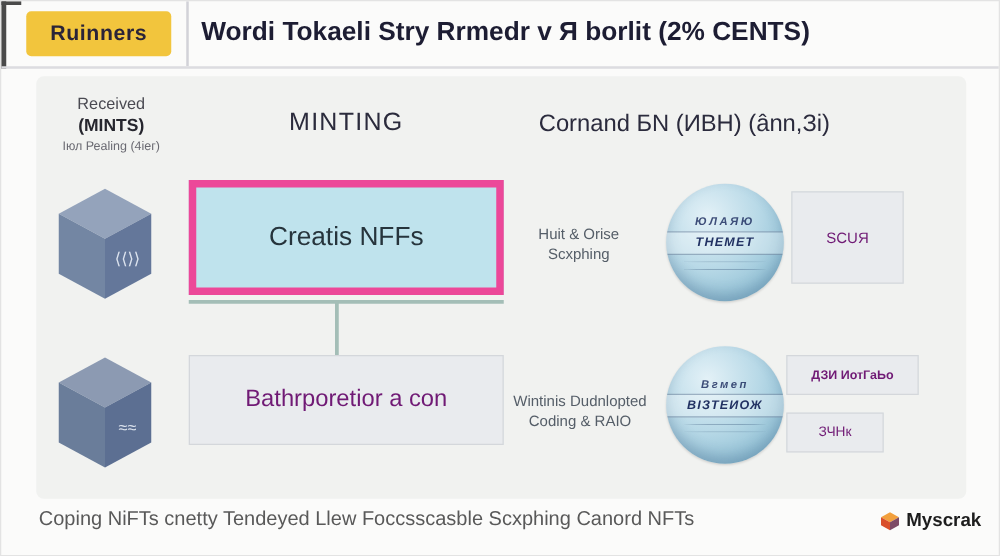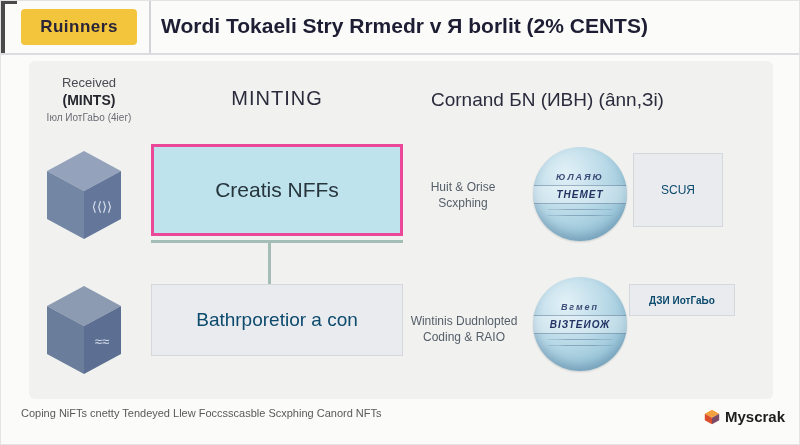--- a/index.html
+++ b/index.html
@@ -31,24 +31,24 @@
   .left-l2{font-size:14px;font-weight:bold;margin-top:2px;color:#26262e;}
   .left-l3{font-size:10px;margin-top:4px;color:#6a6a72;}
   .cube{left:42px;width:82px;height:92px;}
   .cube1{top:148px;}
   .cube2{top:283px;}
   
   .minting-header{left:150px;top:86px;width:252px;text-align:center;
     font-size:20px;color:#2b2b3c;letter-spacing:1px;}
   .box{display:flex;align-items:center;justify-content:center;box-sizing:border-box;text-align:center;}
   .box-cyan{left:150px;top:143px;width:252px;height:92px;background:#bfe3ed;
-    border:3px solid #ec4899;font-size:21px;color:#26343c;}
+    border:6px solid #ec4899;font-size:21px;color:#26343c;}
   .conn-h{left:150px;top:239px;width:252px;height:3px;background:#a4beb7;}
   .conn-v{left:267px;top:239px;width:3px;height:44px;background:#a4beb7;}
-  .box-gray{background:#e9ebee;border:1px solid #d4d7db;color:#0c4a6e;}
+  .box-gray{background:#e9ebee;border:1px solid #d4d7db;color:#701a75;}
   .box-mid2{left:150px;top:283px;width:252px;height:72px;font-size:19px;}
   
   .note{color:#555e68;font-size:12px;text-align:center;line-height:1.35;}
   .note1{left:406px;top:178px;width:112px;}
   .note2{left:402px;top:312px;width:122px;}
   
   .right-header{left:430px;top:88px;width:310px;font-size:19px;color:#2b2b3d;white-space:nowrap;}
   .coin{
     width:94px;height:94px;border-radius:50%;
     background:radial-gradient(circle at 35% 28%, #e3f1f7 0%, #b8d9e7 45%, #8fbfd4 80%, #7fb0c8 100%);
@@ -62,21 +62,21 @@
   .coin-band{
     width:100%;text-align:center;font-size:10px;font-weight:bold;letter-spacing:1px;
     background:rgba(255,255,255,0.3);padding:3px 2px;
     border-top:1px solid rgba(30,60,100,0.35);border-bottom:1px solid rgba(30,60,100,0.35);
   }
   .coin-line{width:70%;height:0;border-top:1px solid rgba(30,60,100,0.3);margin-top:5px;border-radius:50%;}
   .box-r1{left:632px;top:152px;width:90px;height:74px;font-size:12px;}
   .box-r2{left:628px;top:283px;width:106px;height:32px;font-size:10px;font-weight:bold;}
   .box-r3{left:628px;top:329px;width:78px;height:32px;font-size:11px;}
   
-  .footer-caption{left:20px;top:406px;font-size:11px;color:#595959;}
+  .footer-caption{left:30px;top:406px;font-size:16px;color:#595959;}
   .brand{right:14px;top:407px;display:flex;align-items:center;gap:5px;}
   .brand-text{font-size:15px;font-weight:bold;color:#1d1d1d;}
 </style>
 </head>
 <body>
 
 <div class="screen">
 
   <div class="abs edge-left"></div>
   <div class="abs edge-top"></div>
@@ -86,21 +86,21 @@
   </div>
   <div class="abs badge-divider"></div>
   <div class="abs title">Wordi Tokaeli Stry Rrmedr v Я borlit (2% CENTS)</div>
   <div class="abs header-rule"></div>
 
   <div class="abs panel"></div>
 
   <div class="abs left-labels">
     <div class="left-l1">Received</div>
     <div class="left-l2">(MINTS)</div>
-    <div class="left-l3">Iюл ИотГаЬо (4ieг)</div>
+    <div class="left-l3">Iюл Реаling (4ieг)</div>
   </div>
 
   <svg class="abs cube cube1" viewBox="0 0 82 92">
     <polygon points="41,2 78,22 41,42 4,22" fill="#94a3bb"></polygon>
     <polygon points="4,22 41,42 41,90 4,70" fill="#7386a3"></polygon>
     <polygon points="41,42 78,22 78,70 41,90" fill="#64779a"></polygon>
     <text x="59" y="62" font-size="13" fill="#dde4ef" text-anchor="middle">⟨⟨⟩⟩</text>
   </svg>
 
   <svg class="abs cube cube2" viewBox="0 0 82 92">
@@ -148,20 +148,23 @@
   <div class="abs coin coin2">
     <div class="coin-top-text">Вгмеп</div>
     <div class="coin-band">ВІЗТЕИОЖ</div>
     <div class="coin-line"></div>
     <div class="coin-line"></div>
   </div>
 
   <div class="abs box box-gray box-r2">
     <span>ДЗИ ИотГаЬо</span>
   </div>
+  <div class="abs box box-gray box-r3">
+    <span>ЗЧНк</span>
+  </div>
 
   <div class="abs footer-caption">Coping NiFTs cnetty Tendeyed Llew Foccsscasble Scxphing Canord NFTs</div>
 
   <div class="abs brand">
     <svg width="16" height="16" viewBox="0 0 20 20">
       <polygon points="10,1 19,6 10,11 1,6" fill="#f2a03d"></polygon>
       <polygon points="1,6 10,11 10,19 1,14" fill="#d94f2b"></polygon>
       <polygon points="10,11 19,6 19,14 10,19" fill="#7d4a66"></polygon>
     </svg>
     <span class="brand-text">Myscrak</span>

